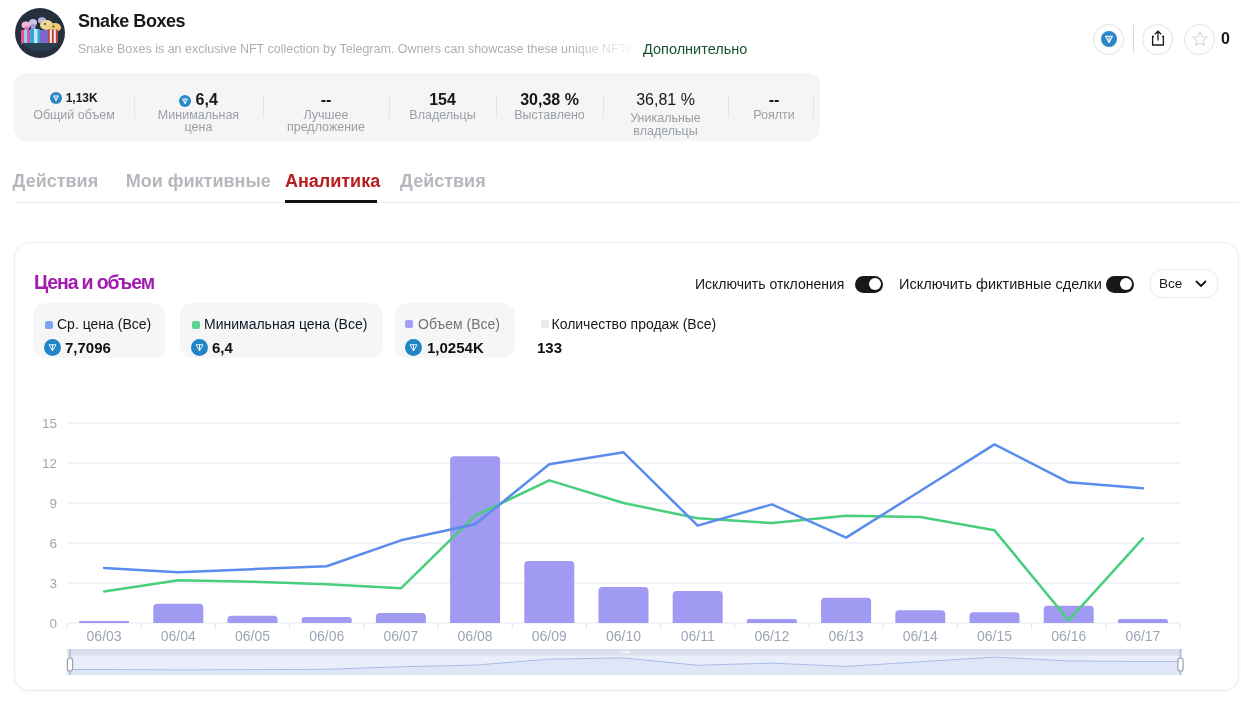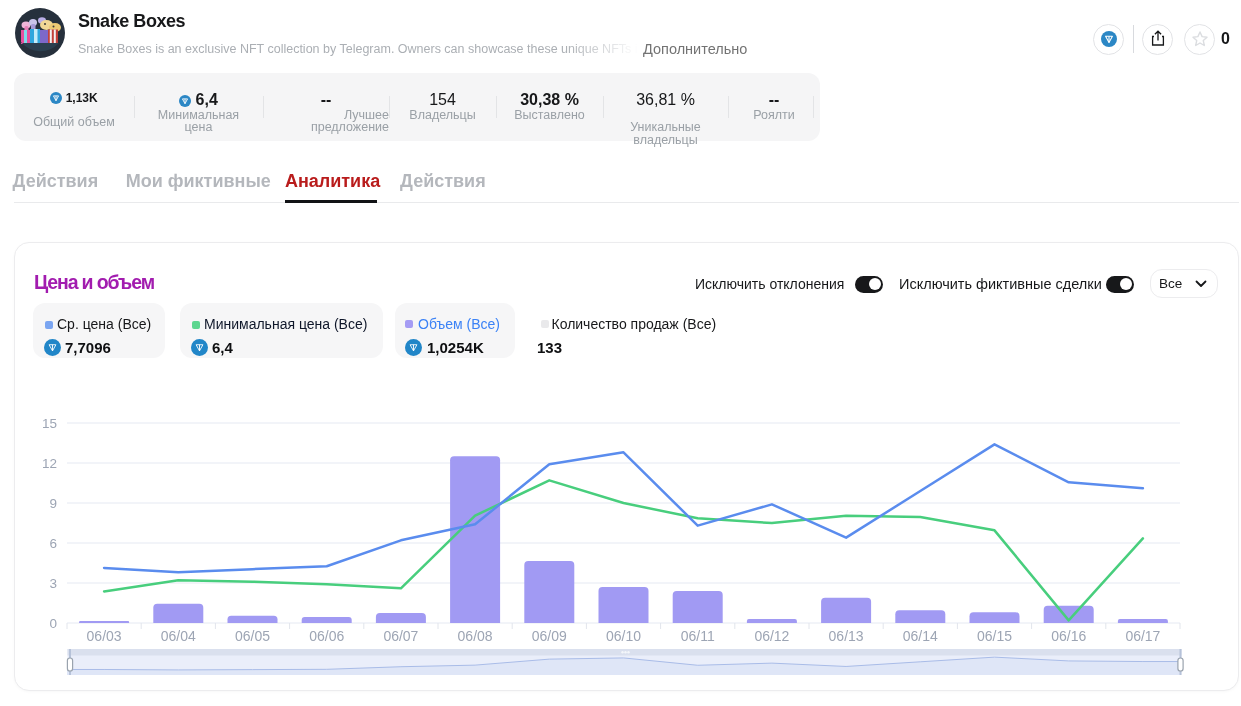--- a/index.html
+++ b/index.html
@@ -30,21 +30,21 @@
       <path d="M25 22 h8 v15 h-8 z" fill="#7d68c9"></path>
       <path d="M33 21.5 h10 v14.5 h-10 z" fill="#c2403a"></path>
       <path d="M34.8 21.5 h2 v14.5 h-2 z" fill="#f3f3f3"></path>
       <path d="M38.8 21.5 h2 v14.5 h-2 z" fill="#f3f3f3"></path>
       <path d="M6 34 a25 25 0 0 0 38 1 l-38 0 z" fill="#2b4050"></path>
     </g>
   </svg>
   <div class="abs" style="left:78px;top:11px;font-size:18px;font-weight:bold;color:#17181a;letter-spacing:-0.45px;">Snake Boxes</div>
   <div class="abs" style="left:78px;top:41.5px;width:560px;font-size:12.5px;color:#abafb4;white-space:nowrap;overflow:hidden;
       -webkit-mask-image:linear-gradient(90deg,#000 87%,transparent 100%);mask-image:linear-gradient(90deg,#000 87%,transparent 100%);">Snake Boxes is an exclusive NFT collection by Telegram. Owners can showcase these unique NFTs in their</div>
-  <div class="abs" style="left:643px;top:41px;font-size:14.5px;color:#737373;">Дополнительно</div>
+  <div class="abs" style="left:643px;top:41px;font-size:14.5px;color:#14532d;">Дополнительно</div>
 
   <div class="abs" style="left:1093px;top:23.5px;width:31px;height:31px;border:1px solid #e2e3e6;border-radius:50%;"></div>
   <svg class="abs" style="left:1100.5px;top:31px" width="16" height="16" viewBox="0 0 16 16">
     <circle cx="8" cy="8" r="8" fill="#2b87c5"></circle>
     <path d="M4.6 5.2 H11.4 L8 11.6 Z" fill="none" stroke="#fff" stroke-width="1.1" stroke-linejoin="round"></path>
     <path d="M8 5.2 V11.6" stroke="#fff" stroke-width="1.1"></path>
   </svg>
   <div class="abs" style="left:1133px;top:25px;width:1px;height:28px;background:#d8dade;"></div>
   <div class="abs" style="left:1142px;top:23.5px;width:31px;height:31px;border:1px solid #e2e3e6;border-radius:50%;"></div>
   <svg class="abs" style="left:1149px;top:29px" width="18" height="19" viewBox="0 0 18 19">
@@ -56,35 +56,35 @@
     <path d="M10 3 L12.1 7.6 L17 8.2 L13.3 11.6 L14.3 16.5 L10 14 L5.7 16.5 L6.7 11.6 L3 8.2 L7.9 7.6 Z" fill="none" stroke="#dbdde0" stroke-width="1.4" stroke-linejoin="round"></path>
   </svg>
   <div class="abs" style="left:1221px;top:30px;font-size:16px;font-weight:bold;color:#17181a;">0</div>
 
   <div class="abs" style="left:14px;top:73px;width:806px;height:68px;background:#f5f5f6;border-radius:12px;"></div>
   <div class="abs" style="left:14px;top:91px;width:120px;text-align:center;font-size:12px;font-weight:bold;color:#17181a;"><svg style="vertical-align:-1.5px" width="12" height="12" viewBox="0 0 16 16">
         <circle cx="8" cy="8" r="8" fill="#2b87c5"></circle>
         <path d="M4.6 5.2 H11.4 L8 11.6 Z" fill="none" stroke="#fff" stroke-width="1.2" stroke-linejoin="round"></path>
         <path d="M8 5.2 V11.6" stroke="#fff" stroke-width="1.2"></path>
       </svg> 1,13K</div>
-  <div class="abs" style="left:14px;top:108.5px;width:120px;text-align:center;font-size:12.5px;color:#9aa0a6;line-height:12.5px;margin-top:7px;">Общий объем</div>
+  <div class="abs" style="left:14px;top:108.5px;width:120px;text-align:center;font-size:12.5px;color:#9aa0a6;line-height:12.5px;">Общий объем</div>
   <div class="abs" style="left:134px;top:91px;width:129px;text-align:center;font-size:16px;font-weight:bold;color:#17181a;"><svg style="vertical-align:-1.5px" width="12" height="12" viewBox="0 0 16 16">
         <circle cx="8" cy="8" r="8" fill="#2b87c5"></circle>
         <path d="M4.6 5.2 H11.4 L8 11.6 Z" fill="none" stroke="#fff" stroke-width="1.2" stroke-linejoin="round"></path>
         <path d="M8 5.2 V11.6" stroke="#fff" stroke-width="1.2"></path>
       </svg> 6,4</div>
   <div class="abs" style="left:134px;top:108.5px;width:129px;text-align:center;font-size:12.5px;color:#9aa0a6;line-height:12.5px;">Минимальная<br>цена</div>
   <div class="abs" style="left:263px;top:91px;width:126px;text-align:center;font-size:16px;font-weight:bold;color:#17181a;">--</div>
-  <div class="abs" style="left:263px;top:108.5px;width:126px;text-align:right;font-size:12.5px;color:#9aa0a6;line-height:12.5px;">Лучшее<br>предложение</div>
-  <div class="abs" style="left:389px;top:91px;width:107px;text-align:center;font-size:16px;font-weight:normal;color:#17181a;">154</div>
+  <div class="abs" style="left:263px;top:108.5px;width:126px;text-align:center;font-size:12.5px;color:#9aa0a6;line-height:12.5px;">Лучшее<br>предложение</div>
+  <div class="abs" style="left:389px;top:91px;width:107px;text-align:center;font-size:16px;font-weight:bold;color:#17181a;">154</div>
   <div class="abs" style="left:389px;top:108.5px;width:107px;text-align:center;font-size:12.5px;color:#9aa0a6;line-height:12.5px;">Владельцы</div>
   <div class="abs" style="left:496px;top:91px;width:107px;text-align:center;font-size:16px;font-weight:bold;color:#17181a;">30,38 %</div>
   <div class="abs" style="left:496px;top:108.5px;width:107px;text-align:center;font-size:12.5px;color:#9aa0a6;line-height:12.5px;">Выставлено</div>
   <div class="abs" style="left:603px;top:91px;width:125px;text-align:center;font-size:16px;font-weight:normal;color:#17181a;">36,81 %</div>
-  <div class="abs" style="left:603px;top:121px;width:125px;text-align:center;font-size:12.5px;color:#9aa0a6;line-height:12.5px;">Уникальные<br>владельцы</div>
+  <div class="abs" style="left:603px;top:112px;width:125px;text-align:center;font-size:12.5px;color:#9aa0a6;line-height:12.5px;">Уникальные<br>владельцы</div>
   <div class="abs" style="left:728px;top:91px;width:92px;text-align:center;font-size:16px;font-weight:bold;color:#17181a;">--</div>
   <div class="abs" style="left:728px;top:108.5px;width:92px;text-align:center;font-size:12.5px;color:#9aa0a6;line-height:12.5px;">Роялти</div>
   <div class="abs" style="left:134px;top:96px;width:1px;height:22px;background:#e3e4e6;"></div>
   <div class="abs" style="left:263px;top:96px;width:1px;height:22px;background:#e3e4e6;"></div>
   <div class="abs" style="left:389px;top:96px;width:1px;height:22px;background:#e3e4e6;"></div>
   <div class="abs" style="left:496px;top:96px;width:1px;height:22px;background:#e3e4e6;"></div>
   <div class="abs" style="left:603px;top:96px;width:1px;height:22px;background:#e3e4e6;"></div>
   <div class="abs" style="left:728px;top:96px;width:1px;height:22px;background:#e3e4e6;"></div>
   <div class="abs" style="left:813px;top:96px;width:1px;height:22px;background:#e3e4e6;"></div>
 
@@ -128,21 +128,21 @@
   <div class="abs" style="left:204px;top:316px;font-size:14px;color:#0f172a;">Минимальная цена (Все)</div>
   <svg class="abs" style="left:191px;top:339px" width="17" height="17" viewBox="0 0 16 16">
       <circle cx="8" cy="8" r="8" fill="#2186c8"></circle>
       <path d="M4.8 5.4 H11.2 L8 11.2 Z" fill="none" stroke="#fff" stroke-width="0.85" stroke-linejoin="round"></path>
       <path d="M8 5.4 V11.2" stroke="#fff" stroke-width="0.85"></path>
     </svg>
   <div class="abs" style="left:212px;top:338.5px;font-size:15px;font-weight:bold;color:#0e0f11;">6,4</div>
 
   <div class="abs" style="left:395px;top:303px;width:120px;height:55px;background:#f6f6f7;border-radius:12px;"></div>
   <div class="abs" style="left:405px;top:320px;width:8px;height:8px;border-radius:2px;background:#a59cf4;"></div>
-  <div class="abs" style="left:418px;top:316px;font-size:14px;color:#3b82f6;">Объем (Все)</div>
+  <div class="abs" style="left:418px;top:316px;font-size:14px;color:#737373;">Объем (Все)</div>
   <svg class="abs" style="left:404.5px;top:339px" width="17" height="17" viewBox="0 0 16 16">
       <circle cx="8" cy="8" r="8" fill="#2186c8"></circle>
       <path d="M4.8 5.4 H11.2 L8 11.2 Z" fill="none" stroke="#fff" stroke-width="0.85" stroke-linejoin="round"></path>
       <path d="M8 5.4 V11.2" stroke="#fff" stroke-width="0.85"></path>
     </svg>
   <div class="abs" style="left:427px;top:338.5px;font-size:15px;font-weight:bold;color:#0e0f11;">1,0254K</div>
 
   <div class="abs" style="left:540.5px;top:319.5px;width:8px;height:8px;border-radius:2px;background:#e9e9eb;"></div>
   <div class="abs" style="left:551.5px;top:316px;font-size:14px;color:#17181a;">Количество продаж (Все)</div>
   <div class="abs" style="left:537px;top:338.5px;font-size:15px;font-weight:bold;color:#0e0f11;">133</div>

